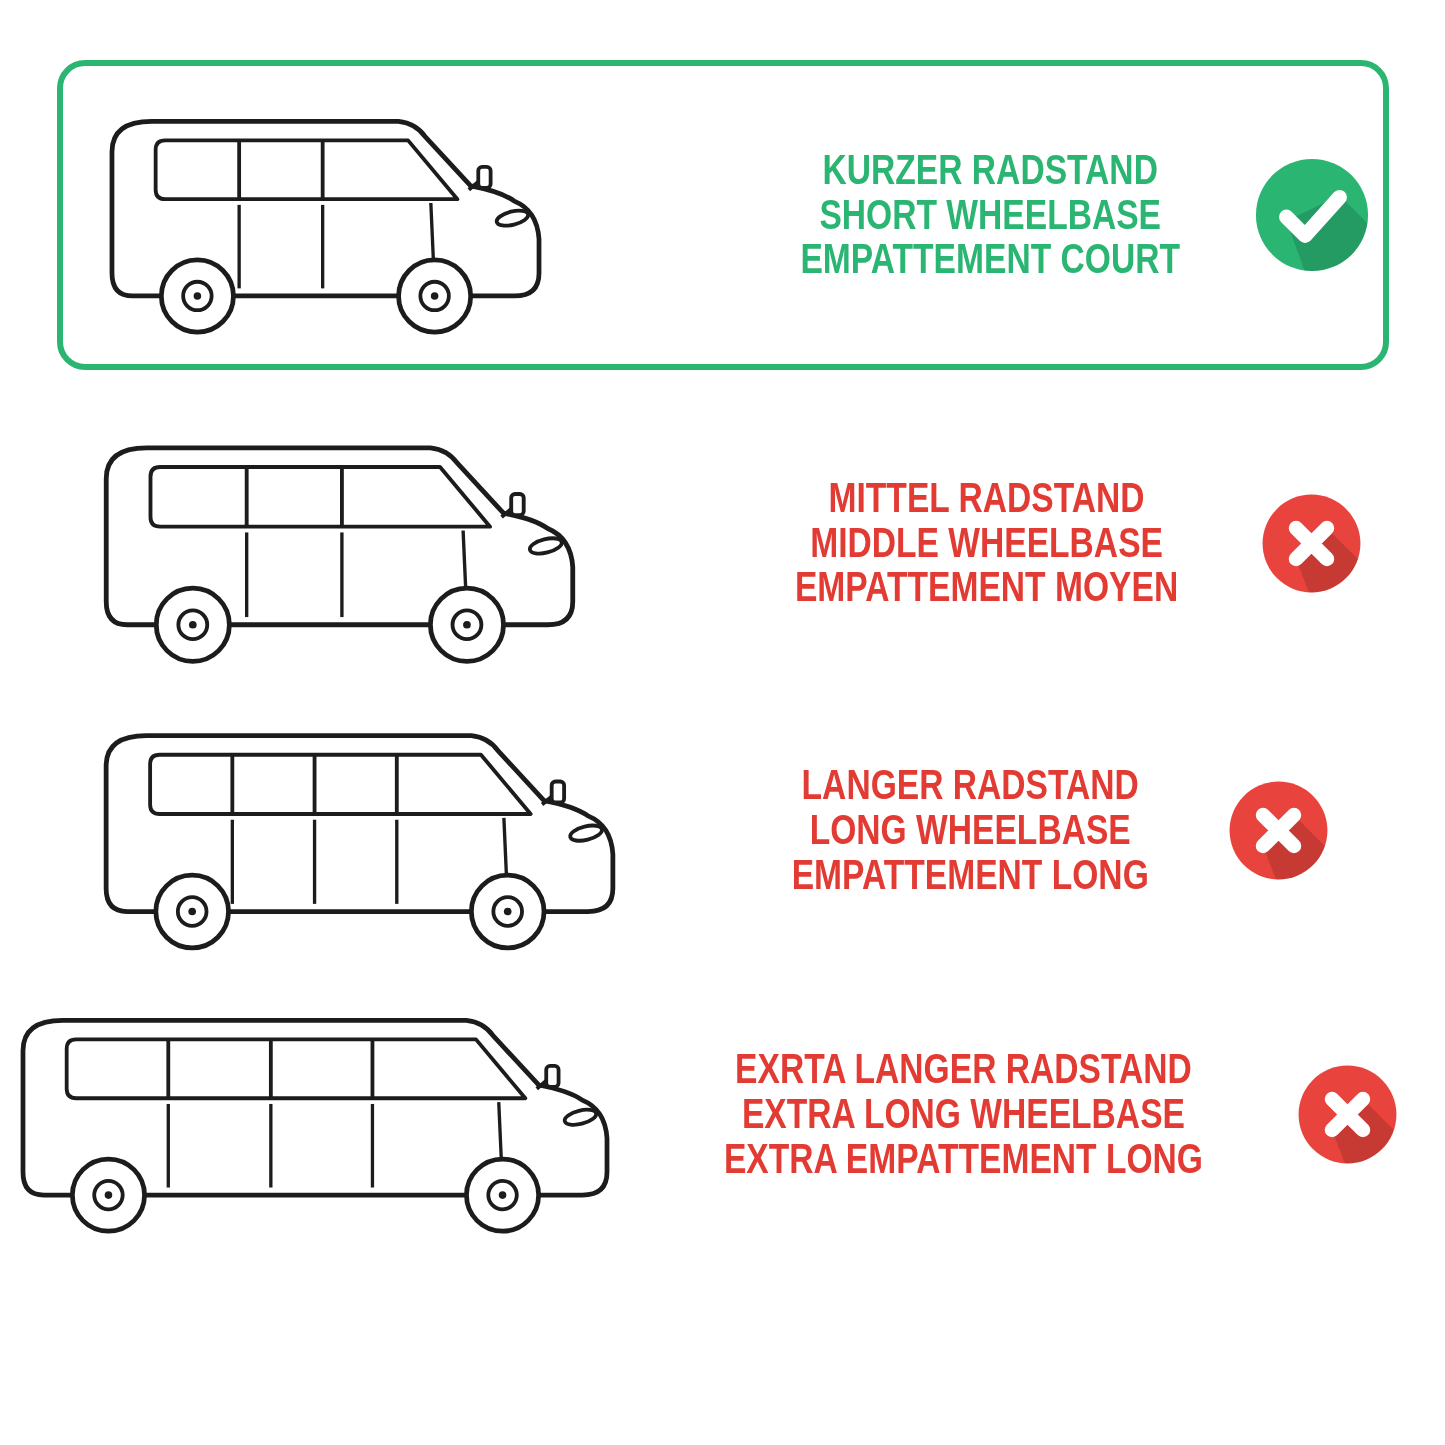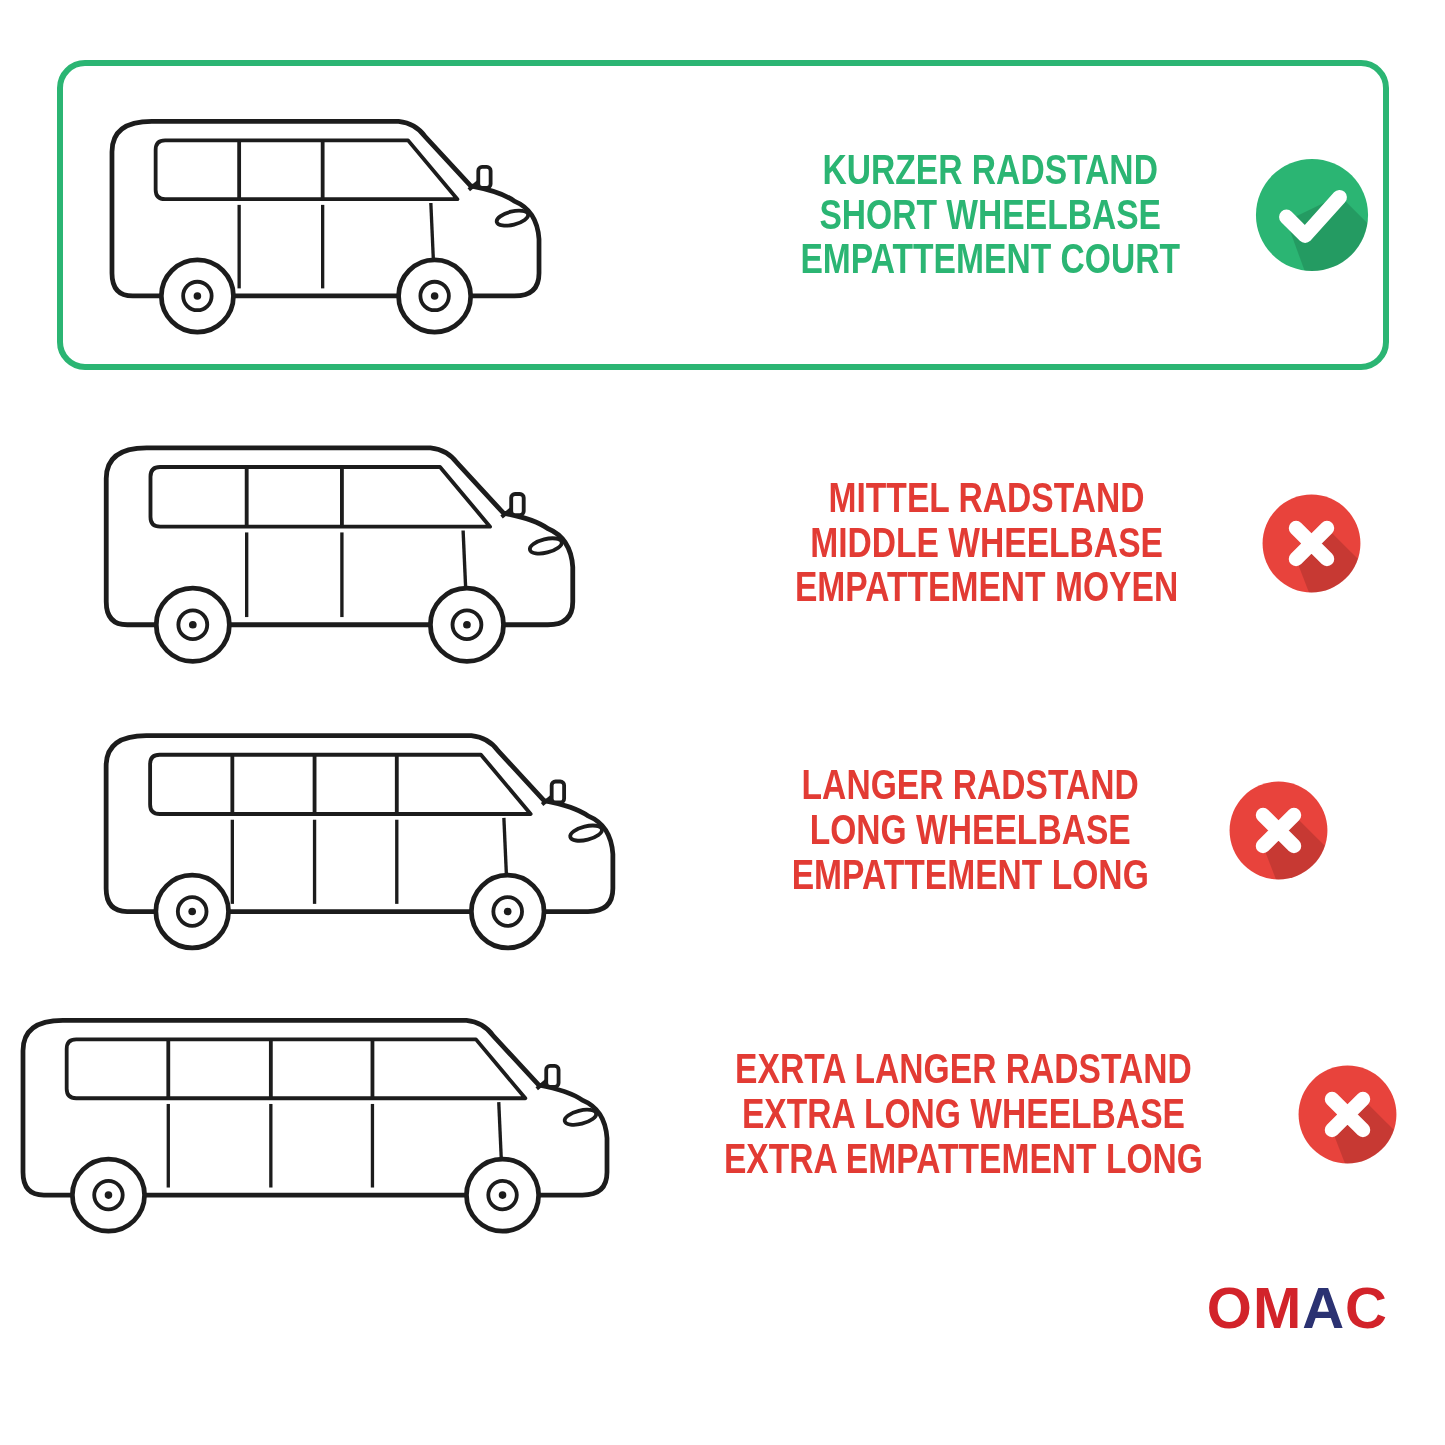--- a/index.html
+++ b/index.html
@@ -268,17 +268,14 @@
           </defs>
         <circle class="cross-bg" cx="60" cy="60" r="57"></circle>
         <g clip-path="url(#clipX3)">
           <polygon class="shadow" points="80,44 130,94 130,130 62,130 42,78"></polygon>
         </g>
         <path class="glyph" d="M42 42 L78 78 M78 42 L42 78" stroke-width="17"></path>
       </svg>
     </div>
   </div>
 
-  <div class="logo">
-    <span class="logo-red">OM</span><span class="logo-navy">A</span><span class="logo-red">C</span>
-  </div>
 
 </div>
 
 </body></html>

